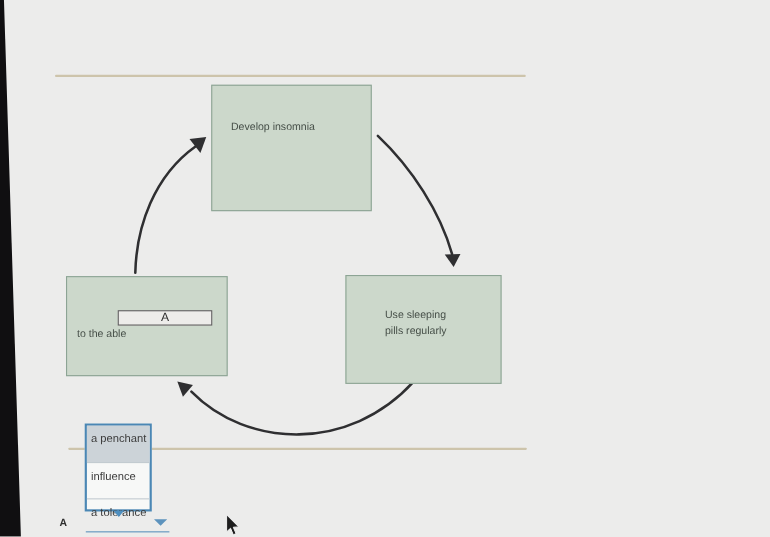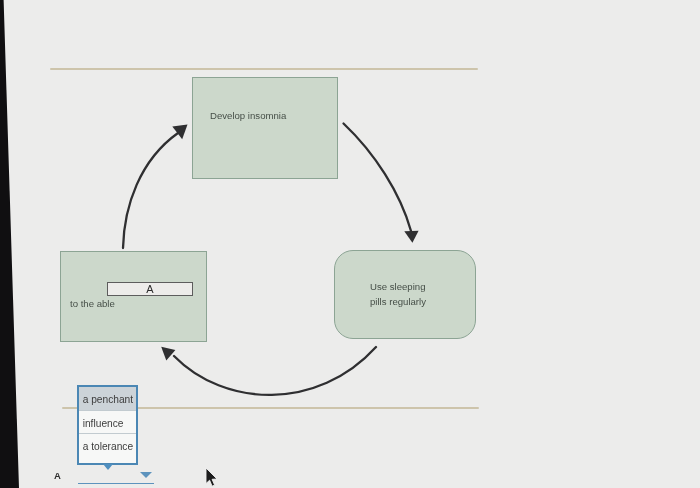--- a/index.html
+++ b/index.html
@@ -3,28 +3,28 @@
 <meta charset="utf-8">
 <title>Sleep cycle question</title>
 <style>
 html,body{margin:0;padding:0;}
 body{width:700px;height:488px;overflow:hidden;background:#ececeb;font-family:"Liberation Sans",sans-serif;}
 #page{position:relative;width:700px;height:488px;background:#ececeb;overflow:hidden;}
 .prompt{position:absolute;left:33px;top:8px;width:632px;font-size:9.65px;line-height:18px;color:#3c3c3f;letter-spacing:.08px;}
 .ruled{position:absolute;height:2px;background:#cdc4ab;border-radius:1px;}
 .gbox{position:absolute;background:#ccd8cb;border:1px solid #8ca494;box-sizing:border-box;}
 .lbl{position:absolute;font-size:9.6px;color:#464f48;line-height:14px;white-space:nowrap;}
-#box-insomnia{left:192px;top:77px;width:146px;height:102px;}
+#box-insomnia{left:192px;top:77px;width:146px;height:115px;}
 #box-develop{left:60px;top:251px;width:147px;height:91px;}
-#box-use{left:334px;top:250px;width:142px;height:89px;border-radius:19px;}
+#box-use{left:314px;top:250px;width:142px;height:99px;}
 svg#arrows{position:absolute;left:0;top:0;width:700px;height:488px;}
 .afield{position:absolute;left:107px;top:282px;width:86px;height:14px;background:#edecea;border:1.3px solid #5d5d5d;box-sizing:border-box;
   font-size:11px;color:#2c2c2c;text-align:center;line-height:11px;padding-top:1px;}
 #dropdown{position:absolute;left:76.5px;top:384.5px;width:61px;height:80px;border:2.7px solid #4b87b4;background:#f7f8f7;box-sizing:border-box;}
-#dropdown .opt{height:23px;box-sizing:border-box;font-size:10.2px;color:#3d3d3d;padding:7px 0 0 4.2px;border-top:1px solid #c2cbd0;white-space:nowrap;overflow:visible;line-height:12px;}
+#dropdown .opt{height:33px;box-sizing:border-box;font-size:10.2px;color:#3d3d3d;padding:7px 0 0 4.2px;border-top:1px solid #c2cbd0;white-space:nowrap;overflow:visible;line-height:12px;}
 #dropdown .opt:first-child{border-top:none;background:#ccd3d8;}
 #dd-tip{position:absolute;left:103px;top:463.5px;width:0;height:0;border-left:5.5px solid transparent;border-right:5.5px solid transparent;border-top:6px solid #4f8fbf;}
 #ans-label{position:absolute;left:54px;top:470px;font-size:9.5px;font-weight:bold;color:#2e2e2e;}
 #ans-select{position:absolute;left:78px;top:468px;width:76px;height:15px;border-bottom:1.6px solid #5d93bd;}
 #ans-caret{position:absolute;left:140px;top:472px;width:0;height:0;border-left:6px solid transparent;border-right:6px solid transparent;border-top:6px solid #5d93bd;}
 #cursor{position:absolute;left:205px;top:468px;}
 #bezel{position:absolute;left:0;top:0;width:24px;height:488px;}
 </style>
 </head>
 <body>

